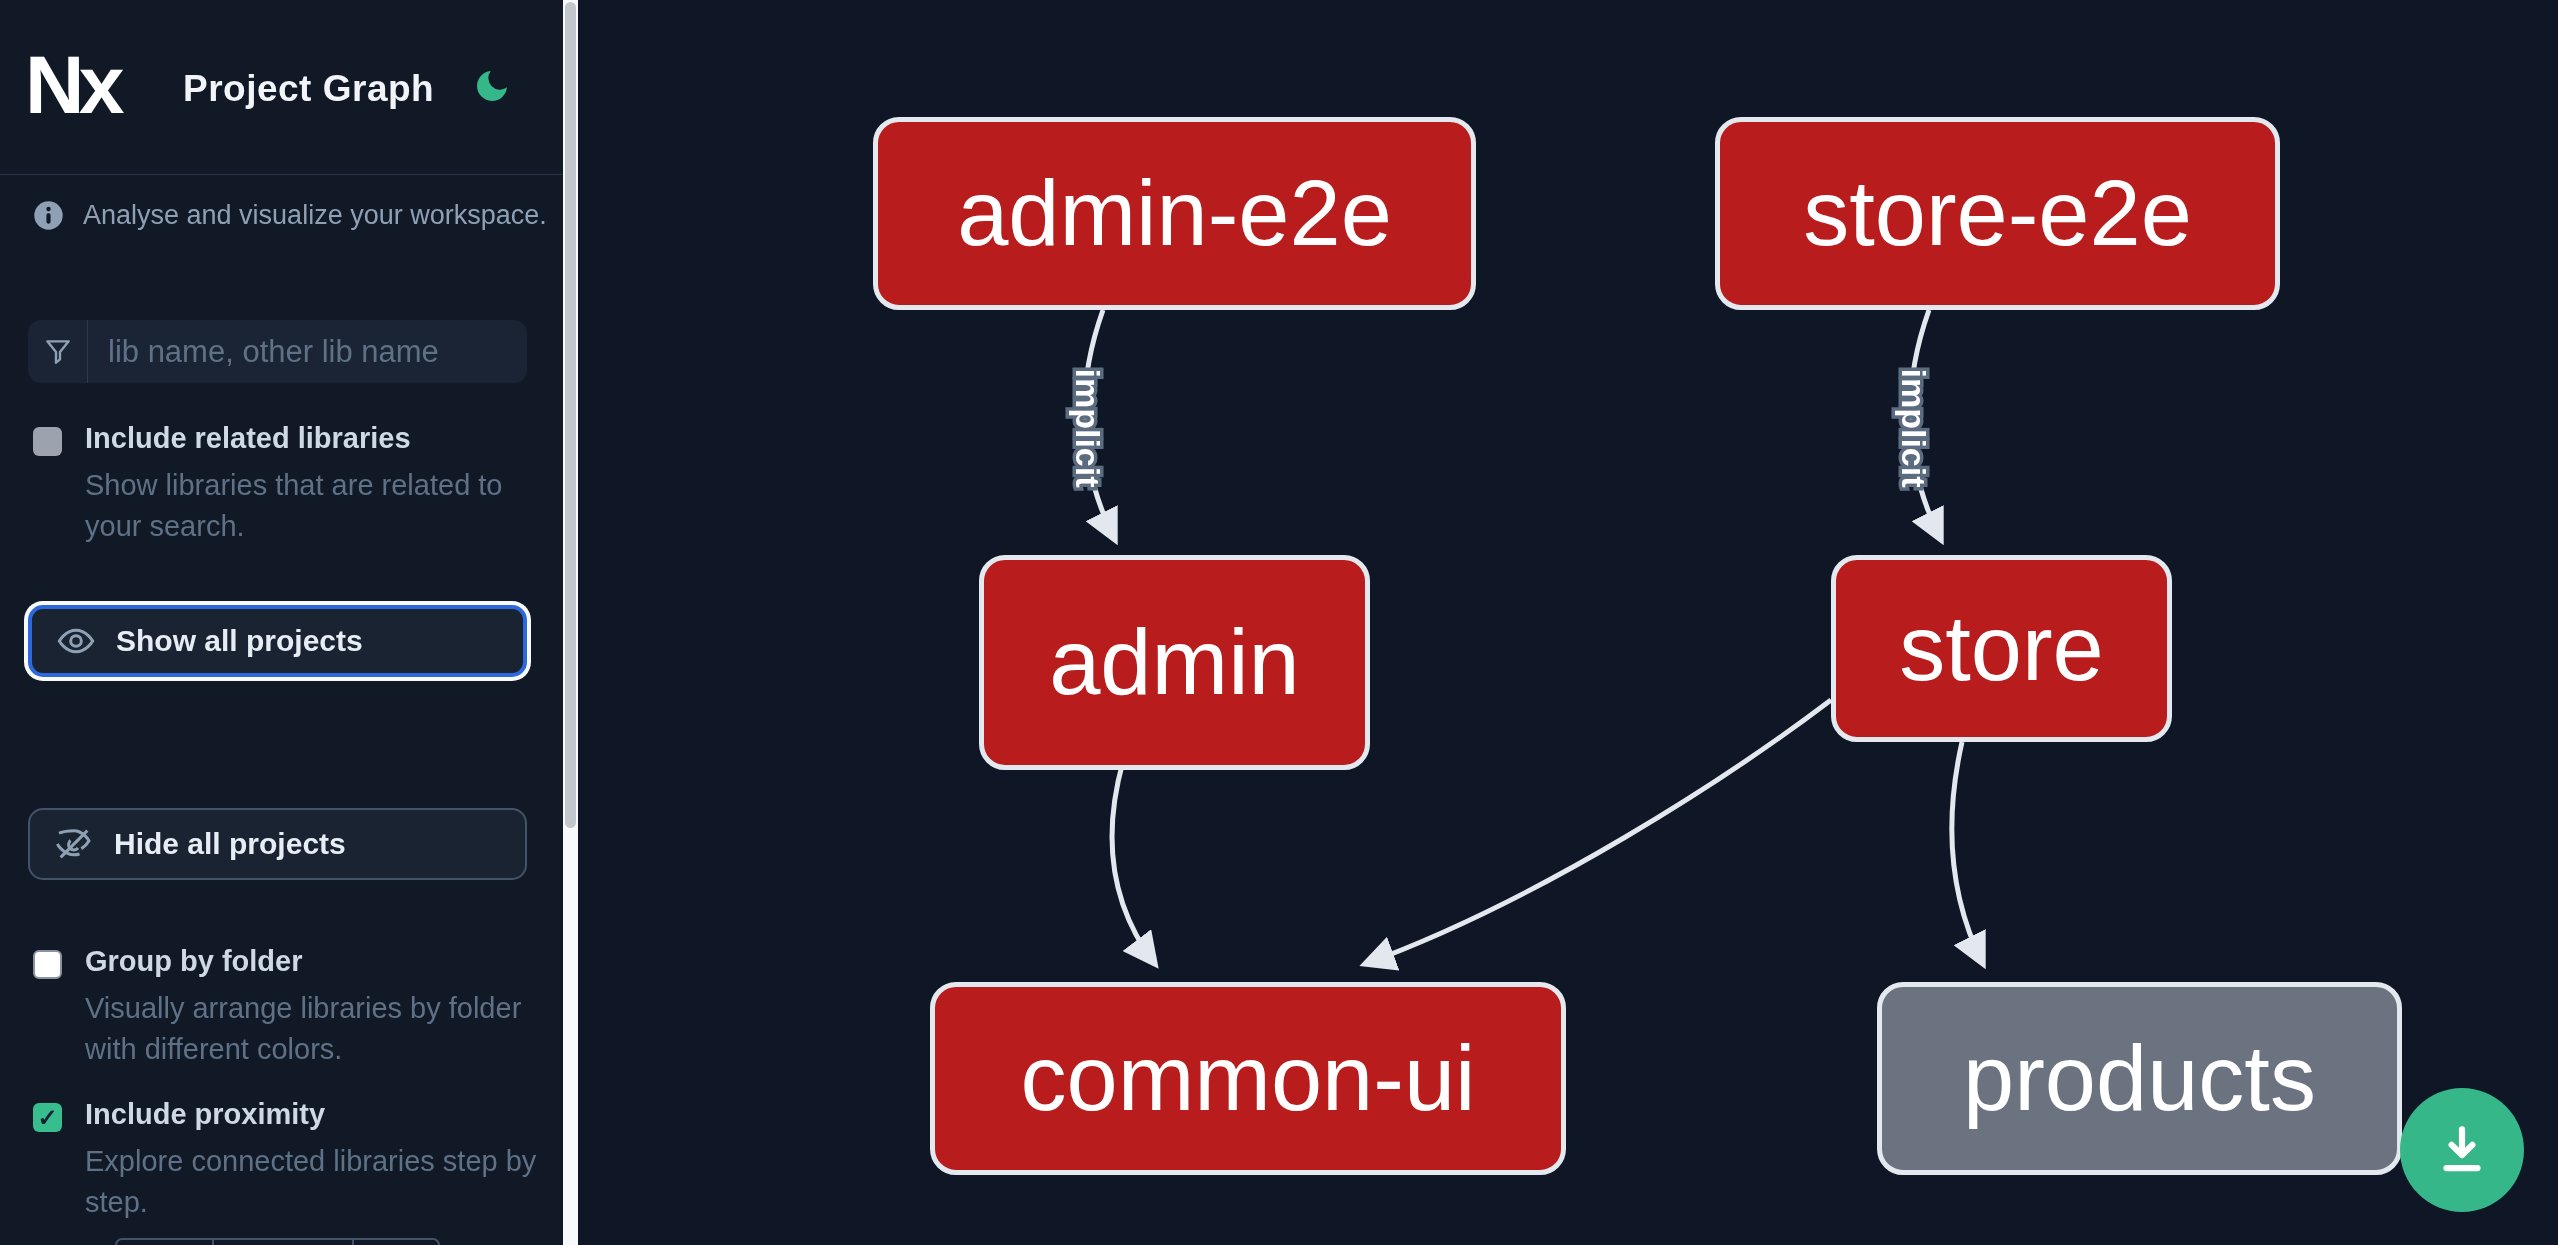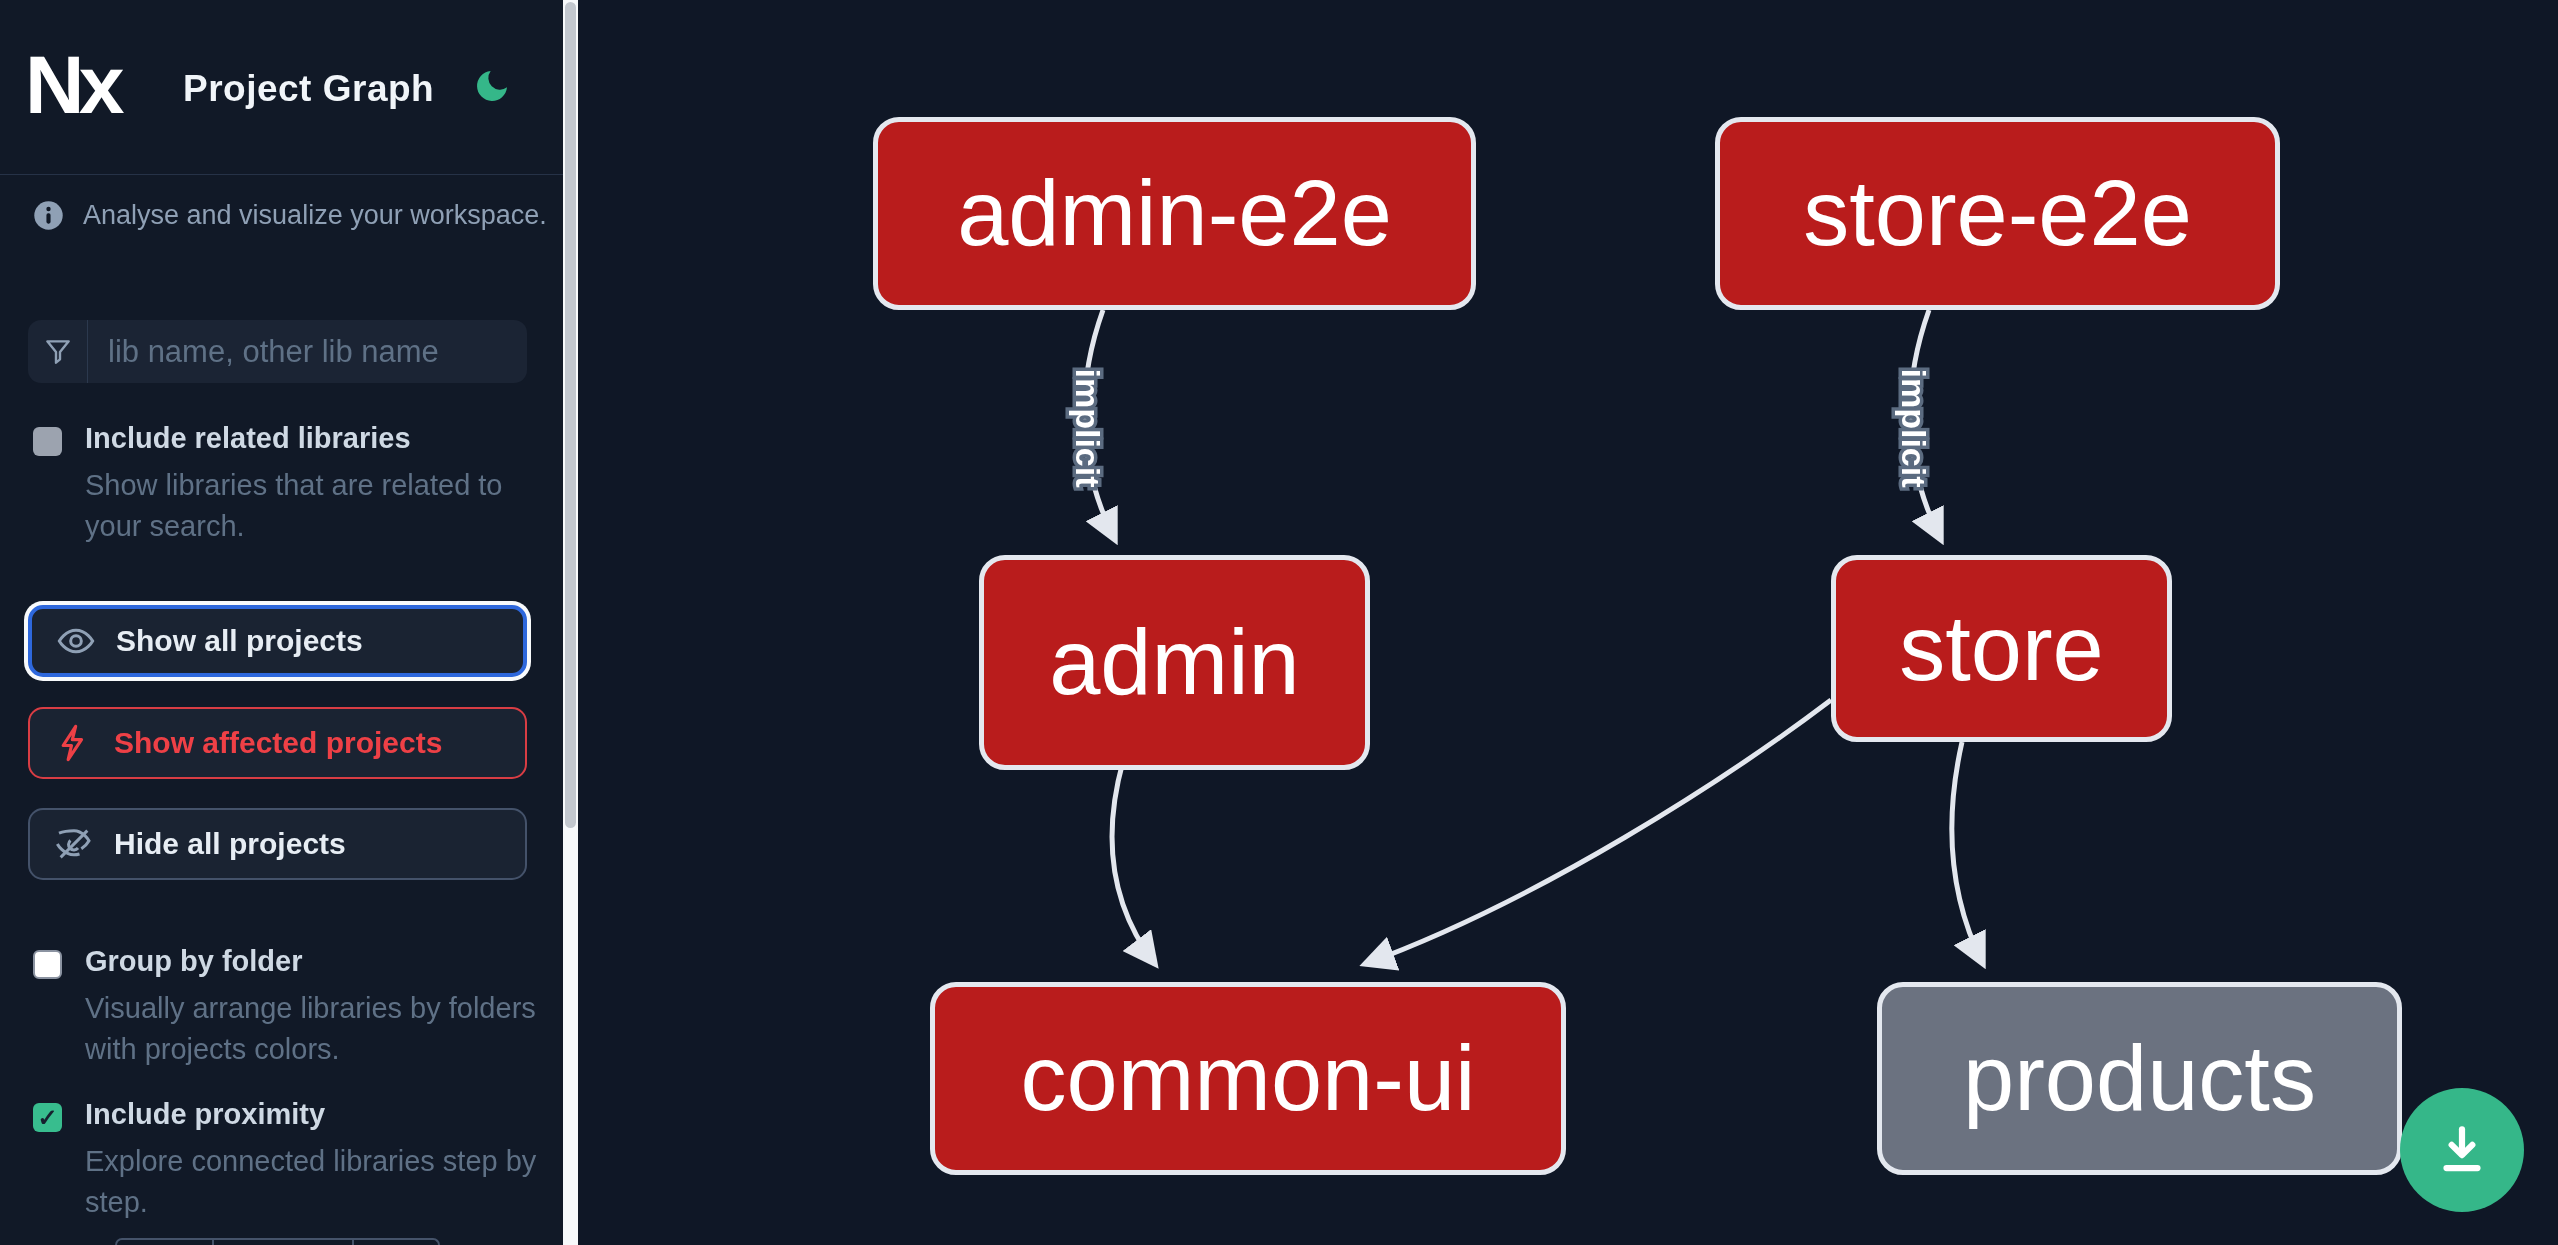--- a/index.html
+++ b/index.html
@@ -113,41 +113,35 @@
     </div>
 
     <div class="act-btn btn-focused" style="top:605px;">
       <svg class="act-ic" viewBox="0 0 24 24" fill="none" stroke="#8fa0b5" stroke-width="1.8">
         <path d="M2 12s3.6-6.5 10-6.5S22 12 22 12s-3.6 6.5-10 6.5S2 12 2 12z"></path>
         <circle cx="12" cy="12" r="3.2"></circle>
       </svg>
       <span class="lbl">Show all projects</span>
     </div>
 
-    <div class="act-btn btn-affected" style="top:707px;">
-      <svg class="act-ic" viewBox="0 0 24 24" fill="none" stroke="#ee4046" stroke-width="1.9" stroke-linejoin="round">
-        <path d="M13 2 L5.5 13.5h5L8.5 22l8-12h-5.5L13 2z"></path>
-      </svg>
-      <span class="lbl">Show affected projects</span>
-    </div>
 
     <div class="act-btn btn-default" style="top:808px;">
       <svg class="act-ic" viewBox="0 0 24 24" fill="none" stroke="#8fa0b5" stroke-width="1.8">
         <path d="M3 5.5s3.6-1.5 9-1.5 9 6 9 6-1.6 2.9-4.6 4.8M9.9 9.9a3.2 3.2 0 1 0 4.5 4.5"></path>
         <path d="M2 12s3.6 6.5 10 6.5c1.2 0 2.3-.2 3.3-.5"></path>
         <line x1="4" y1="20" x2="20" y2="4"></line>
       </svg>
       <span class="lbl">Hide all projects</span>
     </div>
 
     <div class="opt" style="top:947px;">
       <div class="box white"></div>
       <div class="body">
         <div class="lbl">Group by folder</div>
-        <div class="desc">Visually arrange libraries by folders with projects colors.</div>
+        <div class="desc">Visually arrange libraries by folder with different colors.</div>
       </div>
     </div>
 
     <div class="opt" style="top:1100px;">
       <div class="box green">✓</div>
       <div class="body">
         <div class="lbl">Include proximity</div>
         <div class="desc">Explore connected libraries step by step.</div>
       </div>
     </div>

